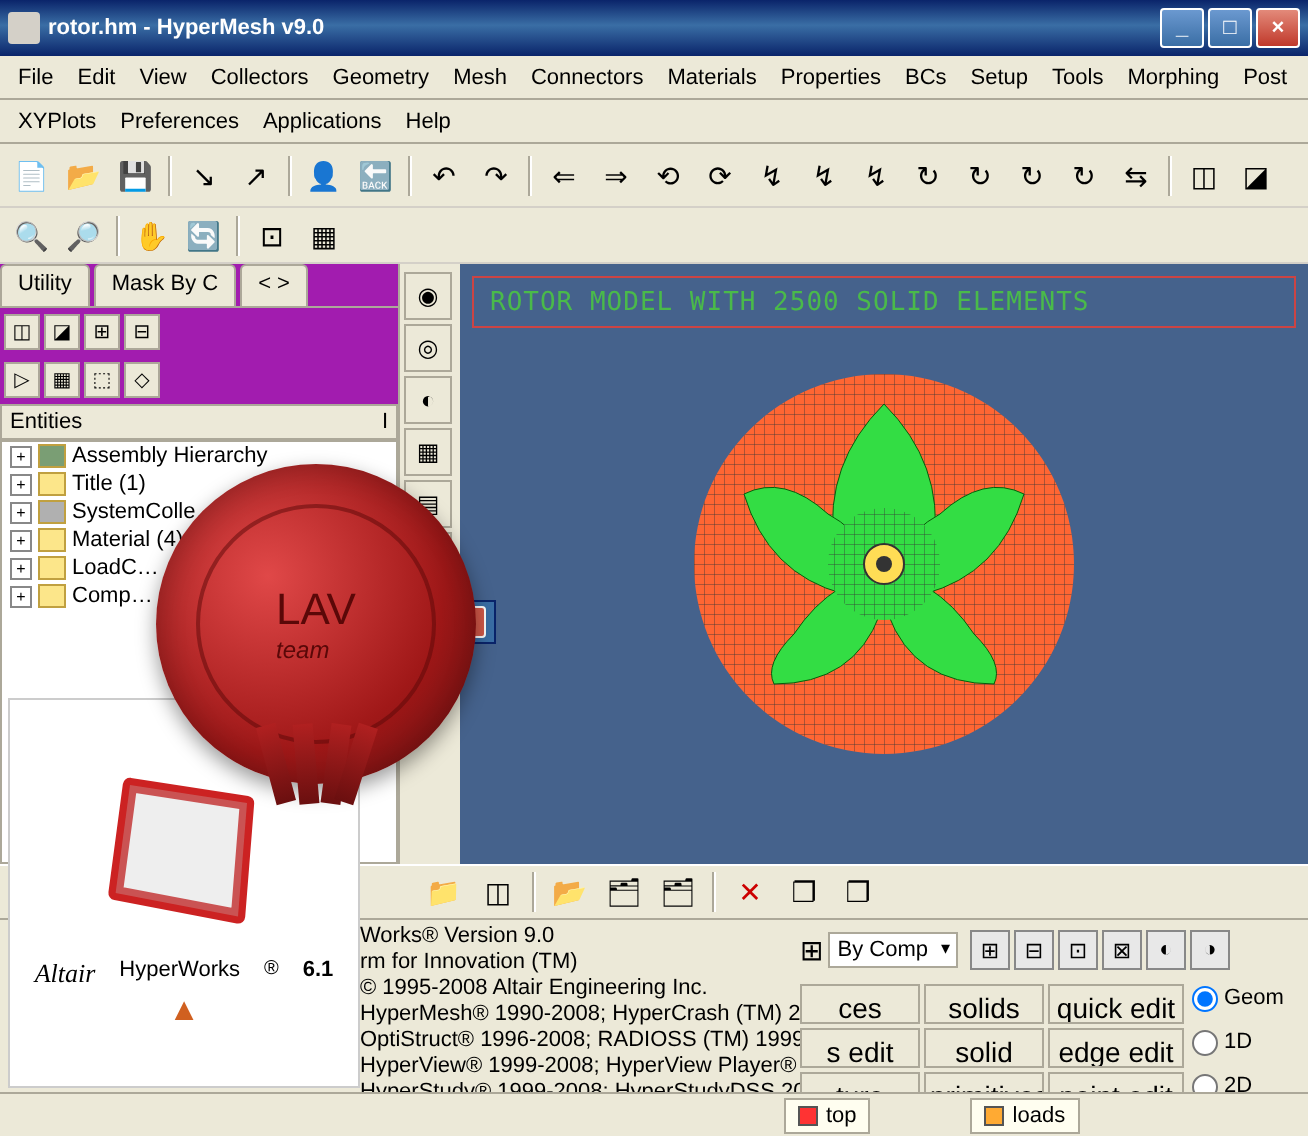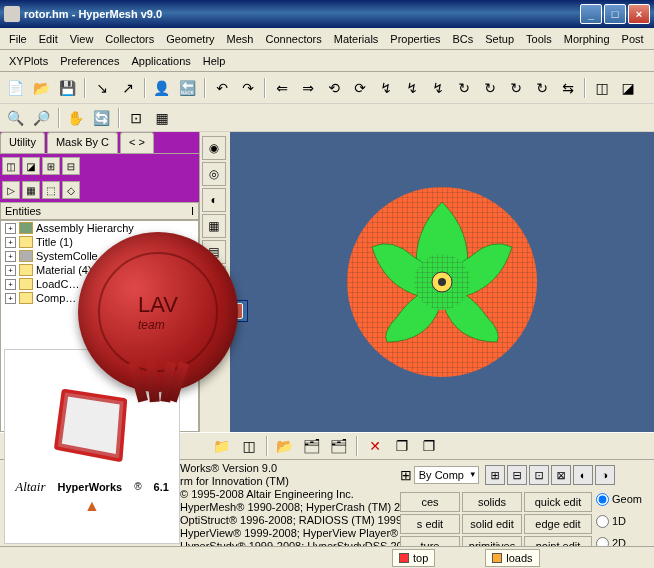--- a/index.html
+++ b/index.html
@@ -43,42 +43,42 @@
 .ltoolbar { height: 28px; display: flex; align-items: center; gap: 3px; padding: 2px 210px; border-top: 1px solid #fff; border-bottom: 1px solid #aca899; }
 .copyright { position: absolute; left: 180px; top: 30px; width: 220px; font-size: 10px; line-height: 13px; color: #000; }
 .copyright div { white-space: nowrap; overflow: hidden; }
 
 .rightpanel { position: absolute; right: 6px; top: 30px; width: 248px; }
 .filterbar { height: 26px; display: flex; align-items: center; gap: 2px; margin-bottom: 4px; }
 .filtersel { border: 1px solid #aca899; padding: 2px 14px 2px 4px; background: #fff; cursor: pointer; position: relative; }
 .filtersel:after { content: "▾"; position: absolute; right: 3px; font-size: 9px; }
 .cube { width: 20px; height: 20px; border: 1px solid #888; background: #e8e8e8; cursor: pointer; display: flex; align-items: center; justify-content: center; font-size: 11px; }
 .pgrid { display: grid; grid-template-columns: 60px 60px 68px 50px; gap: 2px; }
-.pbtn { border: 1px solid #aca899; background: #ece9d8; padding: 3px 2px; text-align: center; cursor: pointer; font-size: 11px; height: 20px; overflow: hidden; }
+.pbtn { border: 1px solid #aca899; background: #ece9d8; padding: 3px 2px; text-align: center; cursor: pointer; font-size: 14px; height: 20px; overflow: hidden; }
 .radio { display: flex; align-items: flex-start; gap: 3px; padding: 1px 2px; }
 .radio input { margin: 0; }
 
 .statusbar { position: absolute; bottom: 0; left: 0; right: 0; height: 22px; background: #ece9d8; border-top: 1px solid #aca899; display: flex; align-items: center; padding: 0 6px; gap: 6px; }
 .sitem { display: flex; align-items: center; gap: 4px; padding: 0 6px; border: 1px solid #aca899; height: 18px; background: #fffef0; cursor: pointer; }
 .sq { width: 10px; height: 10px; border: 1px solid #555; }
 
 .seal { position: absolute; left: 78px; top: 232px; width: 160px; height: 160px; pointer-events: none; }
 .seal .wax { width: 100%; height: 100%; background: radial-gradient(circle at 35% 35%, #e04848, #a01818 60%, #6a0f0f); border-radius: 50%; box-shadow: 0 4px 10px rgba(0,0,0,0.4), inset 0 0 20px rgba(0,0,0,0.3); display: flex; align-items: center; justify-content: center; color: #5a0808; font-family: serif; font-size: 14px; text-align: left; position: relative; }
 .seal .wax:before { content: ""; position: absolute; inset: 20px; border: 2px solid rgba(90,8,8,0.5); border-radius: 50%; }
 .seal .inner { font-family: serif; line-height: 1.2; }
 .seal .ribbons { position: absolute; top: 130px; left: 55px; width: 50px; height: 40px; }
 .seal .rib { position: absolute; width: 10px; height: 40px; background: linear-gradient(#b02020,#6a0f0f); }
 .seal .rib.r1 { left: 0; transform: rotate(-15deg); }
 .seal .rib.r2 { left: 15px; transform: rotate(-5deg); }
 .seal .rib.r3 { left: 30px; transform: rotate(8deg); }
 .seal .rib.r4 { left: 40px; transform: rotate(18deg); }
 
 .logobox { position: absolute; left: 4px; bottom: 24px; width: 176px; height: 195px; background: #fff; border: 1px solid #ccc; display: flex; flex-direction: column; align-items: center; justify-content: center; }
 .logobox .shape { width: 90px; height: 90px; margin-bottom: 10px; }
-.logobox .brand { font-size: 18px; display: flex; align-items: center; gap: 12px; }
+.logobox .brand { font-size: 18px; display: flex; align-items: flex-start; gap: 12px; }
 .logobox .sup { font-size: 10px; vertical-align: super; }
 .logobox .tri { font-size: 16px; color: #d06020; margin-top: 2px; }
 
 .popup { position: absolute; left: 122px; top: 300px; width: 126px; height: 22px; background: #3a6ea5; border: 1px solid #0a246a; display: flex; align-items: center; justify-content: flex-end; padding: 0 4px; }
 .popup .x { width: 18px; height: 16px; background: #d45a4a; border: 1px solid #fff; color: #fff; display: flex; align-items: center; justify-content: center; font-size: 10px; cursor: pointer; border-radius: 2px; }
 </style>
 </head>
 <body>
 
 <div class="titlebar">
@@ -213,20 +213,21 @@
   <div class="viewport">
     <div class="vtoolbar">
       <div class="vbtn">◉</div>
       <div class="vbtn">◎</div>
       <div class="vbtn">◐</div>
       <div class="vbtn">▦</div>
       <div class="vbtn">▤</div>
       <div class="vbtn">◫</div>
     </div>
     <div class="canvas">
+      <div class="banner">ROTOR MODEL WITH 2500 SOLID ELEMENTS</div>
       <div class="rotor">
         <svg viewBox="0 0 200 200">
           <defs>
             <pattern id="grid" width="5" height="5" patternUnits="userSpaceOnUse">
               <path d="M5 0 L0 0 0 5" stroke="#333" stroke-width="0.4" fill="none"></path>
             </pattern>
           </defs>
           <circle cx="100" cy="100" r="95" fill="#ff6633"></circle>
           <circle cx="100" cy="100" r="95" fill="url(#grid)"></circle>
           <g fill="#33dd44" stroke="#0a5a0a" stroke-width="0.5">
@@ -330,21 +331,21 @@
 
 <div class="logobox">
   <div class="shape">
     <svg viewBox="0 0 100 100">
         <path d="M20 15 L85 25 L80 88 L12 75 Z" fill="none" stroke="#cc2222" stroke-width="8" stroke-linejoin="round"></path>
         <path d="M20 15 L85 25 L80 88 L12 75 Z" fill="rgba(200,200,200,0.3)"></path>
       </svg>
   </div>
   <div class="brand">
     <span style="font-family:serif;font-style:italic;font-size:13px">Altair</span>
-    <span style="font-weight:bold">HyperWorks</span>
+    <span style="font-weight:normal">HyperWorks</span>
       <span class="sup">®</span>
       <span style="font-weight:bold">6.1</span>
   </div>
   <div class="tri">▲</div>
 </div>
 
 <div class="popup">
   <div class="x">×</div>
 </div>
 

